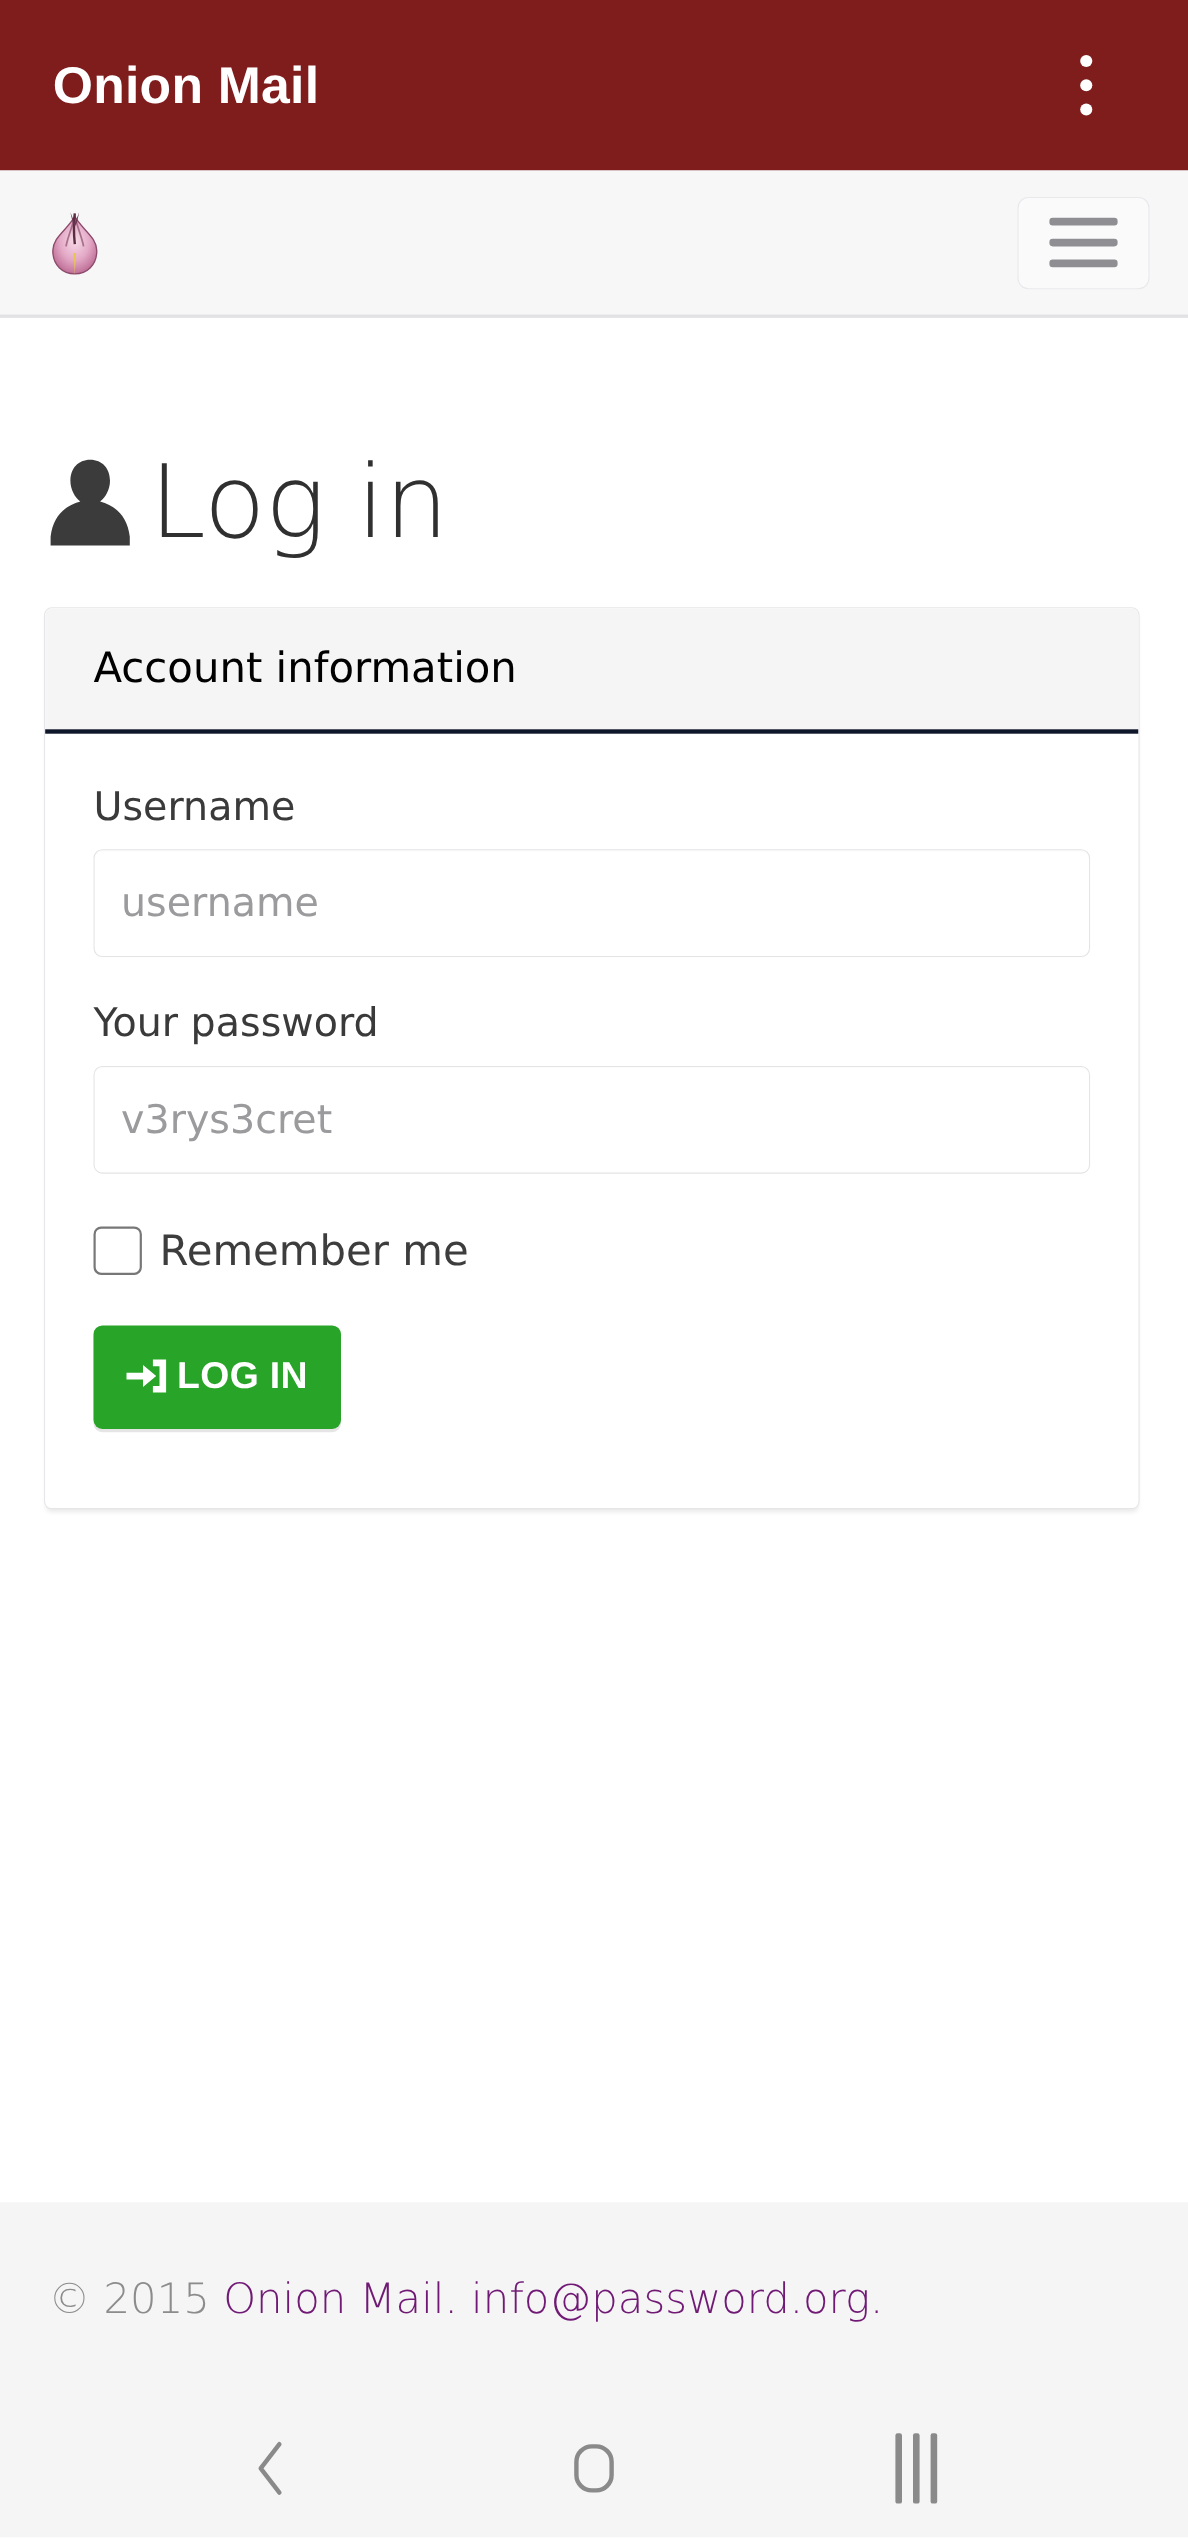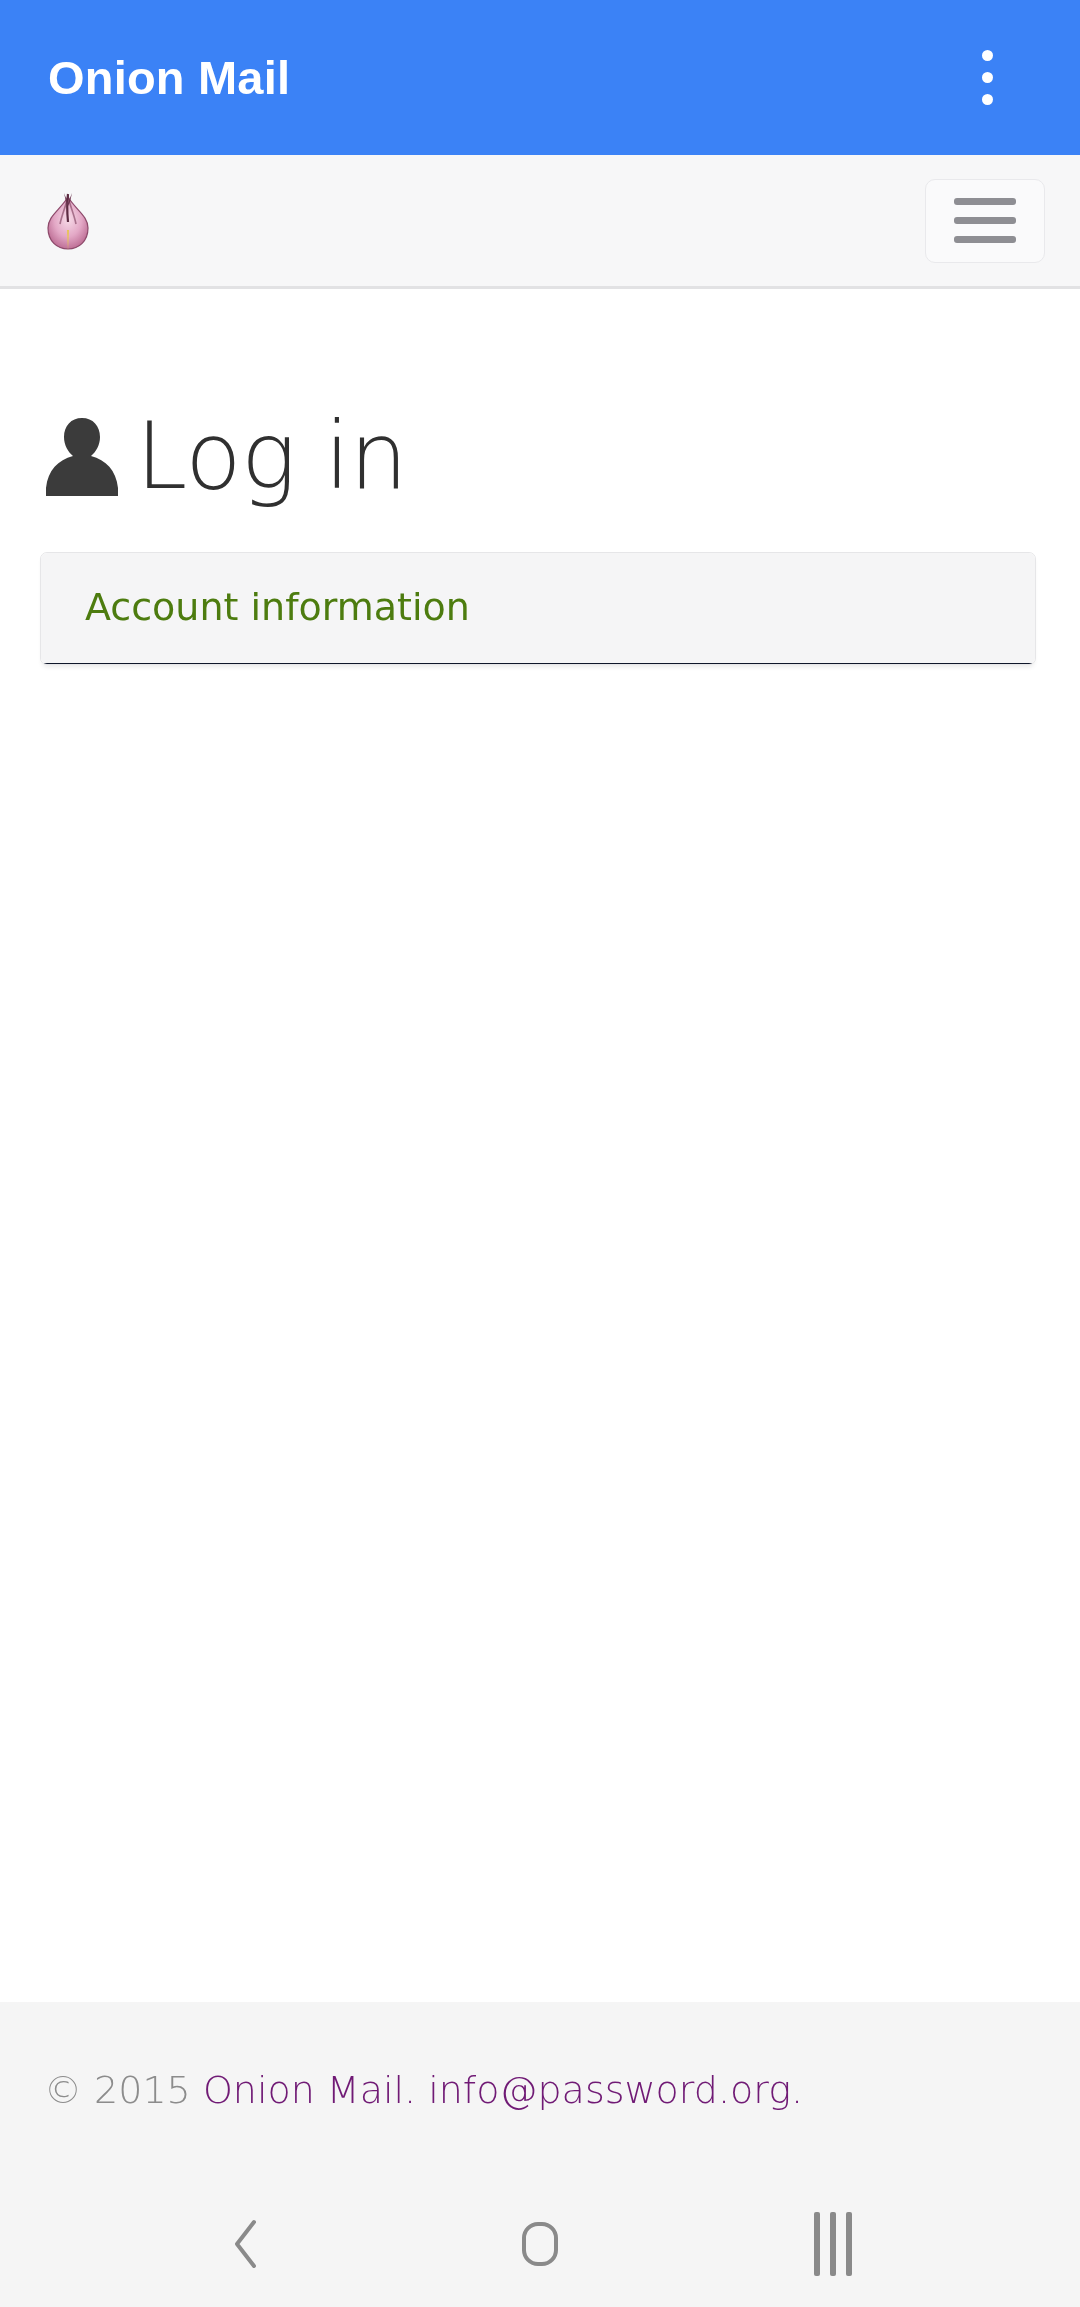--- a/index.html
+++ b/index.html
@@ -16,21 +16,21 @@
     height: 2307px;
     overflow: hidden;
     background: #ffffff;
     display: flex;
     flex-direction: column;
   }
 
   
   .app-bar {
     height: 155px;
-    background: #3b82f6;
+    background: #7f1d1d;
     display: flex;
     align-items: center;
     justify-content: space-between;
     padding: 0 61px 0 48px;
     flex: none;
   }
   .app-bar-title {
     color: #ffffff;
     font-size: 47px;
     font-weight: bold;
@@ -122,24 +122,24 @@
   .card {
     margin: 35px 44px 0 40px;
     background: #ffffff;
     border: 1px solid #e6e6e8;
     border-radius: 7px;
     box-shadow: 0 4px 5px -2px rgba(0,0,0,0.09);
     overflow: hidden;
   }
   .card-header {
     background: #f5f5f6;
-    border-bottom: 1px solid #0f172a;
+    border-bottom: 4px solid #0f172a;
     padding: 32px 44px 34px 44px;
     font-size: 38px;
-    color: #4d7c0f;
+    color: #000000;
     font-weight: 400;
   }
   .card-body { padding: 46px 44px 72px 44px; }
 
   .field-label {
     display: block;
     font-size: 36px;
     color: #3a3a3a;
     margin-bottom: 18px;
     font-weight: 400;
@@ -294,20 +294,46 @@
 
     <div class="page-heading">
       <svg class="user-icon" viewBox="0 0 80 90" xmlns="http://www.w3.org/2000/svg">
         <path d="M40 6 C29 6 22 14 22 25 C22 33 26 40 31 44 C16 48 6 58 4 76 L4 84 L76 84 L76 76 C74 58 64 48 49 44 C54 40 58 33 58 25 C58 14 51 6 40 6 Z" fill="#3b3b3b"></path>
       </svg>
       <div class="page-title">Log in</div>
     </div>
 
     <div class="card">
       <div class="card-header">Account information</div>
+      <div class="card-body">
+
+        <div class="field-group">
+          <label class="field-label">Username</label>
+          <input class="text-input" type="text" placeholder="username" style="">
+        </div>
+
+        <div class="field-group">
+          <label class="field-label">Your password</label>
+          <input class="text-input" type="text" placeholder="v3rys3cret" style="">
+        </div>
+
+        <div class="remember-row">
+          <div class="checkbox"></div>
+          <span class="remember-label">Remember me</span>
+        </div>
+
+        <button class="login-btn">
+          <svg class="signin-icon" viewBox="0 0 44 40" xmlns="http://www.w3.org/2000/svg">
+            <path d="M2 17 H17 V10 L29 20 L17 30 V23 H2 Z" fill="#ffffff"></path>
+            <path d="M26 5 H38 V35 H26 V29 H32 V11 H26 Z" fill="#ffffff"></path>
+          </svg>
+          <span class="label">LOG IN</span>
+        </button>
+
+      </div>
     </div>
   </div>
 
   <div class="site-footer">
     <div class="footer-text">
       <span>© 2015</span>
       <a>Onion Mail.</a>
       <a>info@password.org.</a>
     </div>
   </div>

